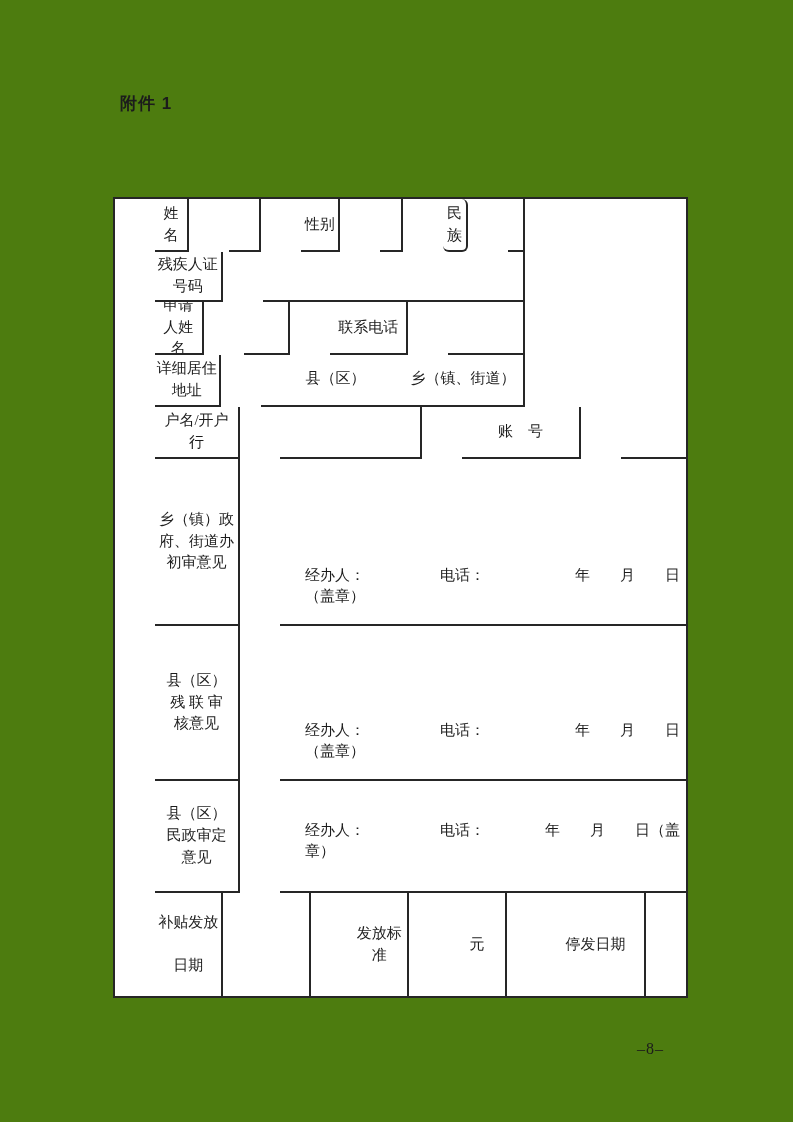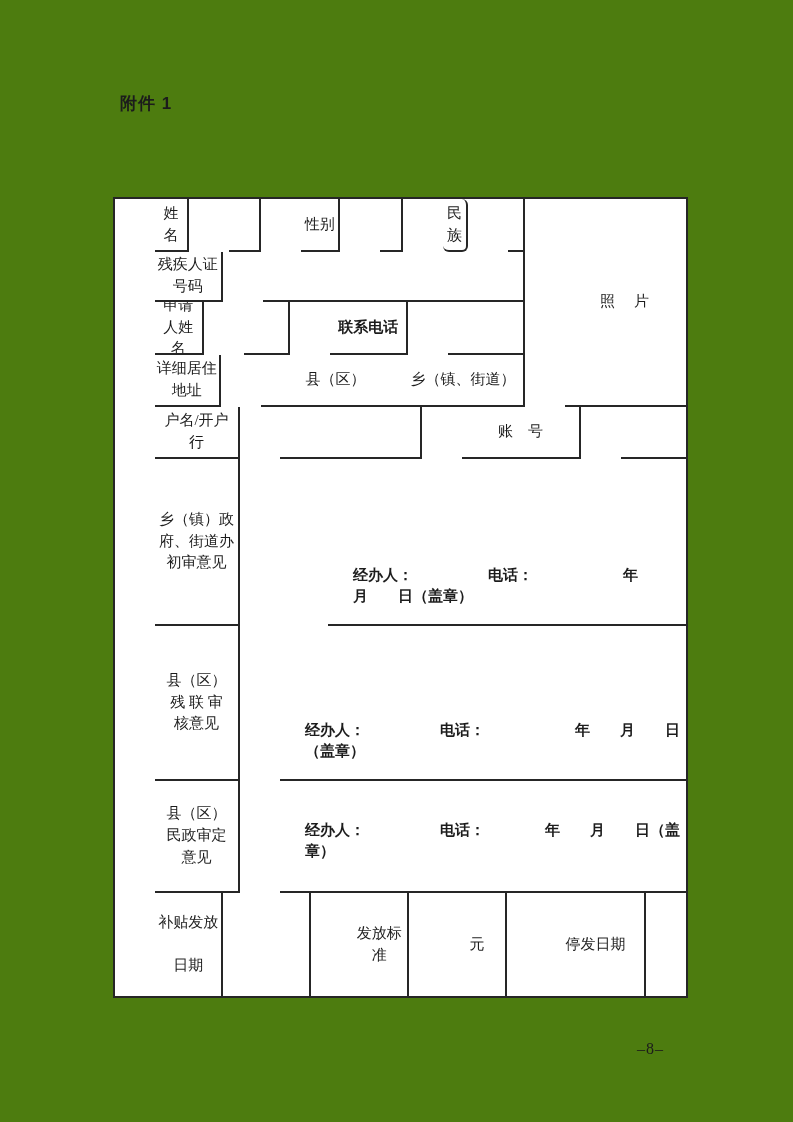--- a/index.html
+++ b/index.html
@@ -57,41 +57,40 @@
   }
   .flex1 { flex: 1; border-right: none; }
   .top-section { display: flex; }
   .top-left { width: 410px; }
   .photo-cell { flex: 1; border-right: none; border-bottom: 2px solid #262626; letter-spacing: 2px; }
   .r1 { height: 53px; }
   .r2 { height: 50px; border-radius: 22px; }
   .r3 { height: 53px; }
   .r4 { height: 52px; }
   .r5 { height: 52px; }
-  .r6 { height: 167px; gap: 48px; }
+  .r6 { height: 167px; }
   .r7 { height: 155px; }
   .r8 { height: 112px; }
   .r9 { height: 103px; }
   .w42 { width: 42px; } .w57 { width: 57px; } .w60 { width: 60px; }
   .w61 { width: 61px; border-radius: 6px; } .w72 { width: 72px; } .w82 { width: 98px; }
   .w83 { width: 83px; } .w85 { width: 85px; } .w90 { width: 72px; }
-  .w104 { width: 124px; } .w119 { width: 119px; } .w121 { width: 138px; font-weight: bold; }
-  .w142 { width: 142px; } .w325 { width: 333px; }
+  .w104 { width: 124px; } .w119 { width: 119px; } .w121 { width: 138px; }
+  .w142 { width: 142px; } .w325 { width: 333px; font-family: Liberation Mono, monospace; }
   .label-cell { padding: 2px 1px; }
   .address-cell {
     justify-content: flex-start;
     text-align: left;
     padding-left: 45px;
   }
   .sign-cell {
     justify-content: flex-start;
     align-items: flex-end;
     text-align: left;
     padding: 12px 4px 16px 25px;
-    font-weight: bold;
   }
   .sign-cell.mid { padding-bottom: 28px; }
   .last-row .cell { border-bottom: none; }
   .page-number {
     position: absolute;
     left: 637px;
     top: 1040px;
     font-size: 16px;
     letter-spacing: 1px;
   }
@@ -132,21 +131,20 @@
           <div class="cell w121"></div>
         </div>
 
         <div class="trow r4">
           <div class="cell label-cell w85">详细居住
 地址</div>
           <div class="cell address-cell w325">县（区）　　　乡（镇、街道）</div>
         </div>
 
       </div>
-      <div class="cell photo-cell">照　片</div>
     </div>
 
     <div class="trow r5">
       <div class="cell label-cell w85">户名/开户
 行</div>
       <div class="cell w142"></div>
       <div class="cell label-cell w119">账　号</div>
       <div class="cell flex1"></div>
     </div>
 

